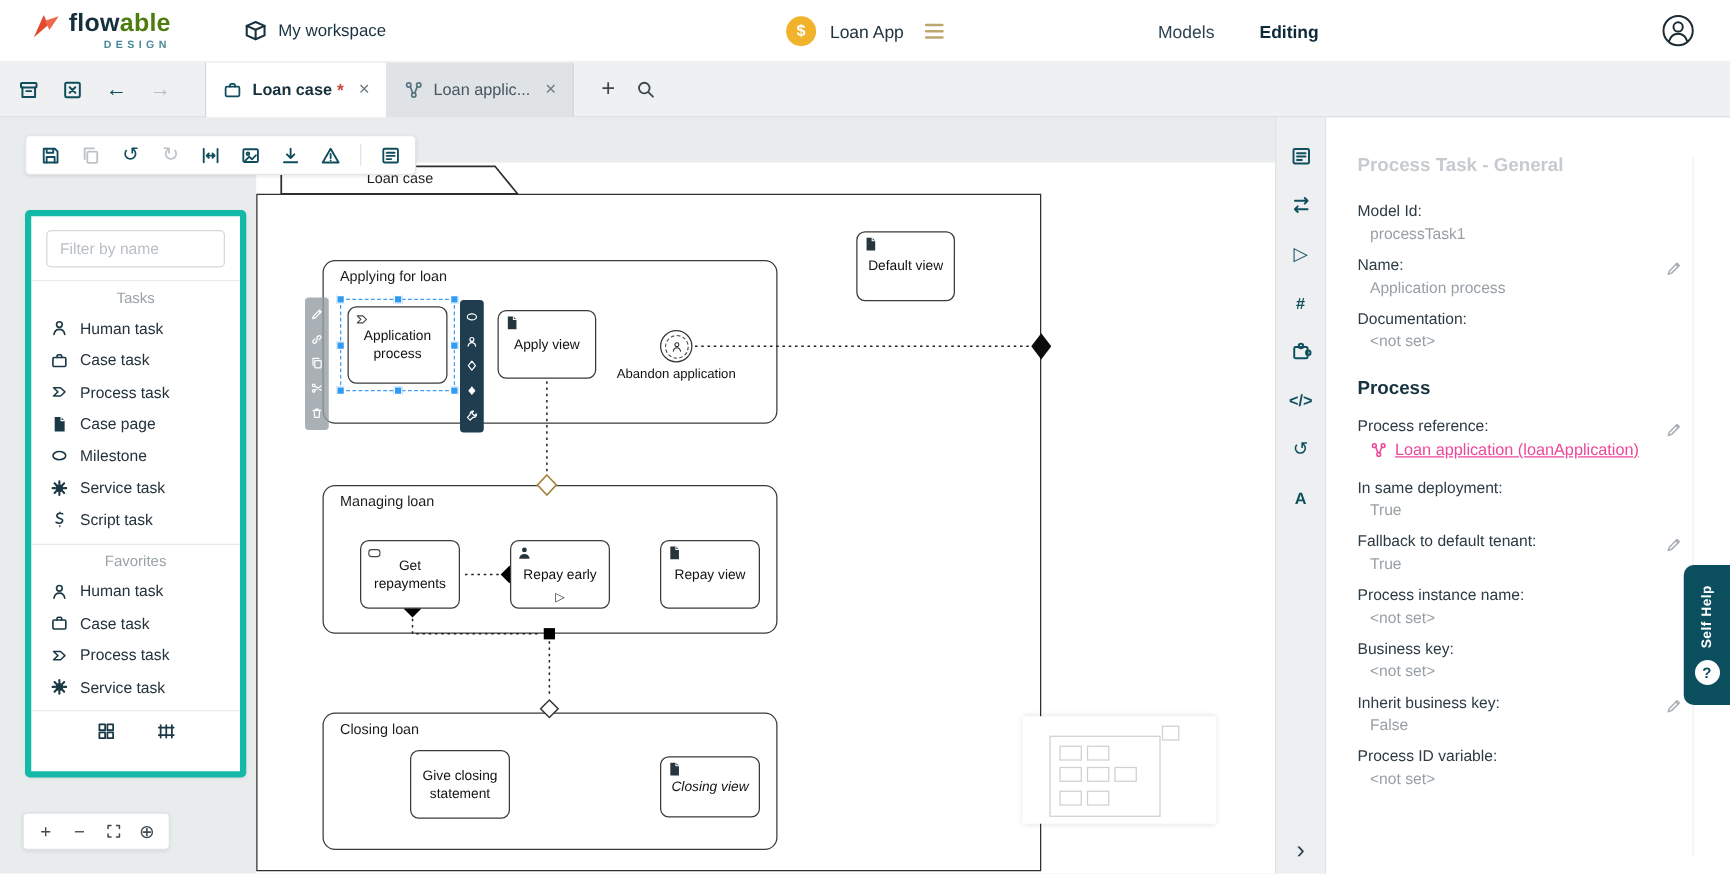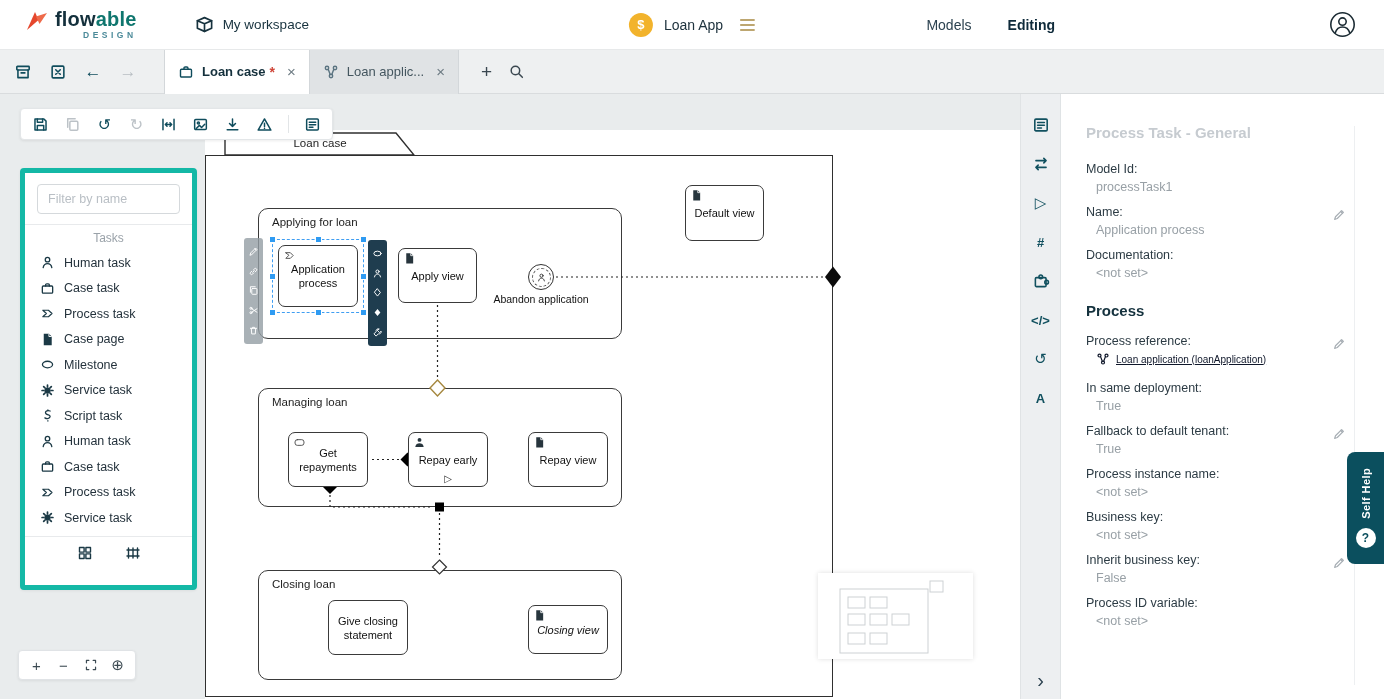--- a/index.html
+++ b/index.html
@@ -5,21 +5,21 @@
   *{margin:0;padding:0;box-sizing:border-box;}
   html,body{width:1384px;height:699px;overflow:hidden;background:#fff;font-family:"Liberation Sans",sans-serif;}
   .app{width:1384px;height:699px;display:flex;flex-direction:column;position:relative;}
 
   
   header{height:50px;background:#fff;border-bottom:1px solid #e7e9ea;display:flex;align-items:center;position:relative;flex:0 0 50px;}
   .logo-wrap{display:flex;align-items:flex-start;margin-left:26px;gap:7px;}
   .logo-mark{width:22px;height:24px;}
   .wordmark{line-height:1;}
   .wm-top{font-size:20px;font-weight:bold;letter-spacing:.2px;}
-  .wm-flow{color:#14303c;} .wm-able{color:#0f766e;}
+  .wm-flow{color:#14303c;} .wm-able{color:#4d7c0f;}
   .wm-sub{font-size:8.5px;letter-spacing:3.5px;color:#4b8a99;text-align:right;margin-top:2px;font-weight:bold;}
   .workspace{display:flex;align-items:center;gap:9px;margin-left:58px;color:#17323e;font-size:13.5px;}
   .workspace svg{width:19px;height:19px;color:#17323e;}
   .app-switcher{position:absolute;left:50%;transform:translateX(-50%);display:flex;align-items:center;gap:11px;}
   .app-badge{width:24px;height:24px;border-radius:50%;background:#f2b32c;color:#fff;font-weight:bold;font-size:13px;display:flex;align-items:center;justify-content:center;}
   .app-name{font-size:14px;color:#20343f;}
   .burger{display:flex;flex-direction:column;gap:3px;margin-left:6px;cursor:pointer;}
   .burger span{display:block;width:15px;height:2px;background:#bda670;border-radius:1px;}
   .hdr-nav{position:absolute;right:329px;display:flex;gap:36px;align-items:center;}
   .nav-models{font-size:14px;color:#2c4250;}
@@ -107,21 +107,21 @@
 
   
   .props{width:324px;background:#fff;border-left:1px solid #dfe3e5;position:relative;padding:30px 0 0 25px;overflow:hidden;}
   .props::after{content:"";position:absolute;right:29px;top:32px;bottom:14px;width:1px;background:#edeff1;}
   .props-title{font-size:15px;font-weight:bold;color:#c6cbd0;margin-bottom:21px;}
   .sec-h{font-size:15px;font-weight:bold;color:#15323e;margin:0 0 15px;}
   .sec-h.second{margin-top:22px;}
   .frow{margin-bottom:11px;position:relative;padding-right:60px;}
   .flabel{font-size:12.5px;color:#2c3b44;}
   .fvalue{font-size:12.5px;color:#98a0a6;margin:4px 0 0 10px;}
-  .flink{font-size:10px;color:#0f172a;margin:4px 0 0 10px;display:inline-flex;align-items:center;gap:6px;cursor:pointer;}
+  .flink{font-size:13px;color:#ec4899;margin:4px 0 0 10px;display:inline-flex;align-items:center;gap:6px;cursor:pointer;}
   .flink .lk{text-decoration:underline;}
   .flink svg{width:14px;height:14px;}
   .pencil{position:absolute;right:38px;top:3px;width:14px;height:14px;color:#a7aeb4;cursor:pointer;}
 
   
   .selfhelp{position:absolute;right:0;top:452px;width:37px;height:112px;background:#0b4f5e;border-radius:8px 0 0 8px;display:flex;flex-direction:column;align-items:center;justify-content:center;gap:9px;cursor:pointer;z-index:50;}
   .sh-label{writing-mode:vertical-rl;transform:rotate(180deg);color:#fff;font-size:11px;font-weight:bold;letter-spacing:.4px;}
   .sh-q{width:20px;height:20px;border-radius:50%;background:#fff;color:#0b4f5e;font-weight:bold;font-size:12px;display:flex;align-items:center;justify-content:center;}
 
   .ic{fill:none;stroke:currentColor;stroke-width:1.4;stroke-linecap:round;stroke-linejoin:round;}
@@ -470,20 +470,21 @@
             </svg>
             <span>Service task</span>
           </div>
         <div class="pitem">
             <svg class="ic" viewBox="0 0 16 16">
               <path d="M10.8 3.2C7 1.8 4.8 4.2 6.4 6.1c1.6 1.9 5.2 1 4.2 3.6-.8 2-3.7 1.9-5.4.8"></path>
               <path d="M8.4 1.8v1M8.4 13.2v1" stroke-width="1"></path>
             </svg>
             <span>Script task</span>
           </div>
+        <div class="psec-title" style="margin-top:6px;">Favorites</div>
         <div class="pitem">
             <svg class="ic" viewBox="0 0 16 16">
               <circle cx="8" cy="5" r="2.4"></circle>
               <path d="M3.4 13.4c.5-3 2.5-4.3 4.6-4.3s4.1 1.3 4.6 4.3"></path>
             </svg>
             <span>Human task</span>
           </div>
         <div class="pitem">
             <svg class="ic" viewBox="0 0 16 16">
               <rect x="2.5" y="5.3" width="11" height="7.7" rx="1"></rect>

